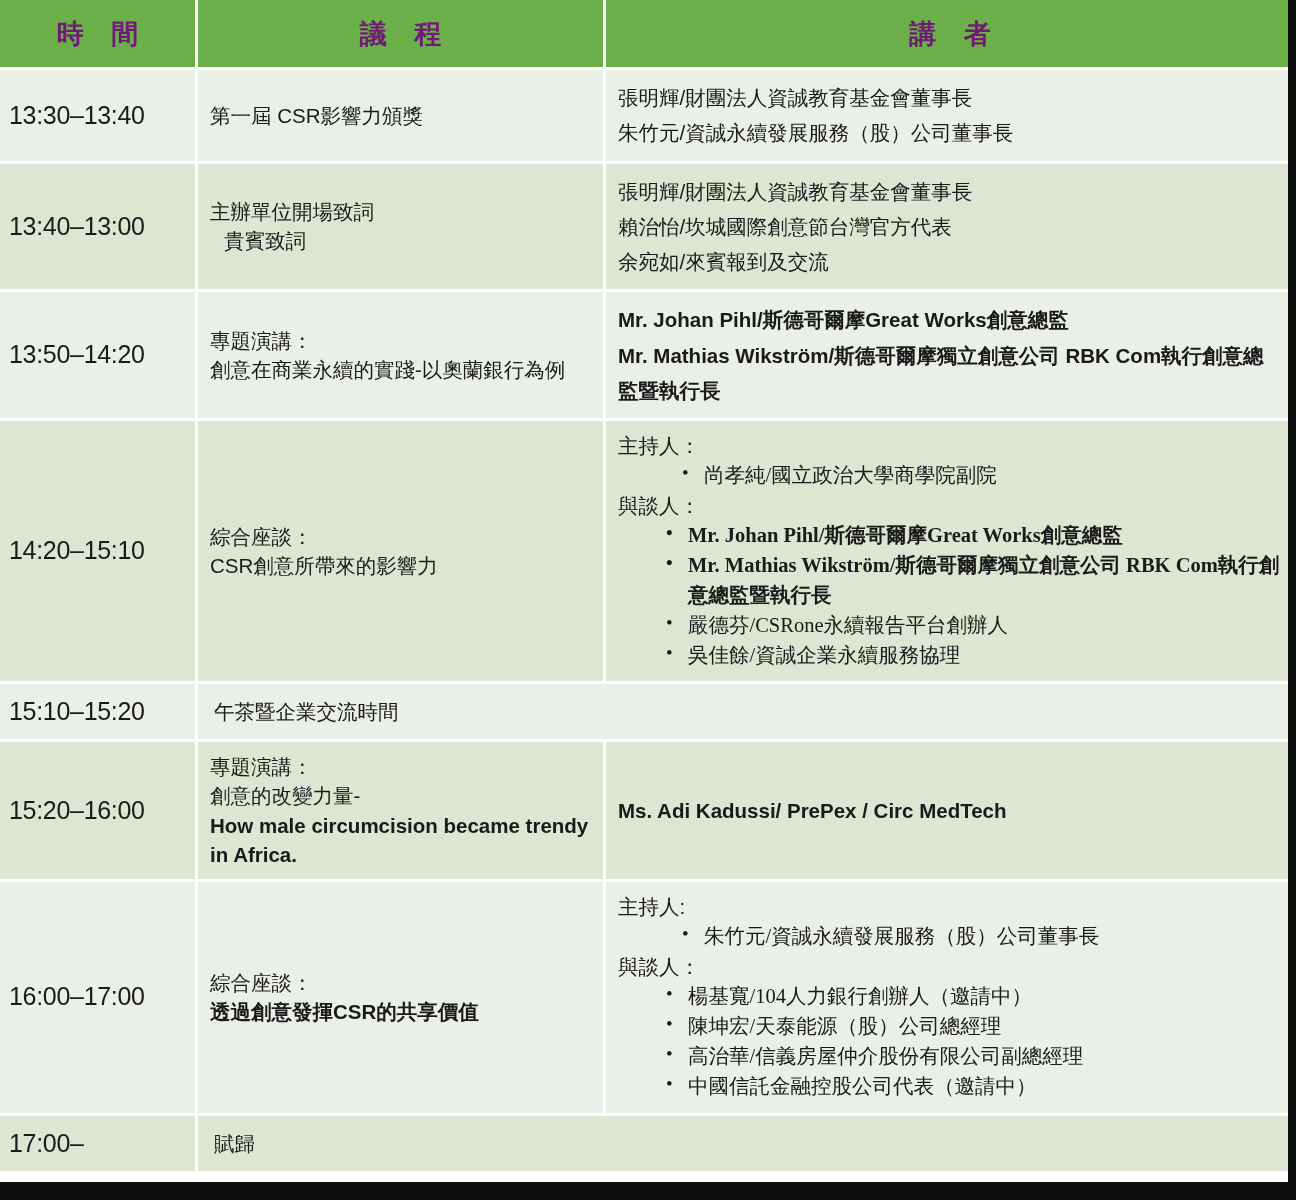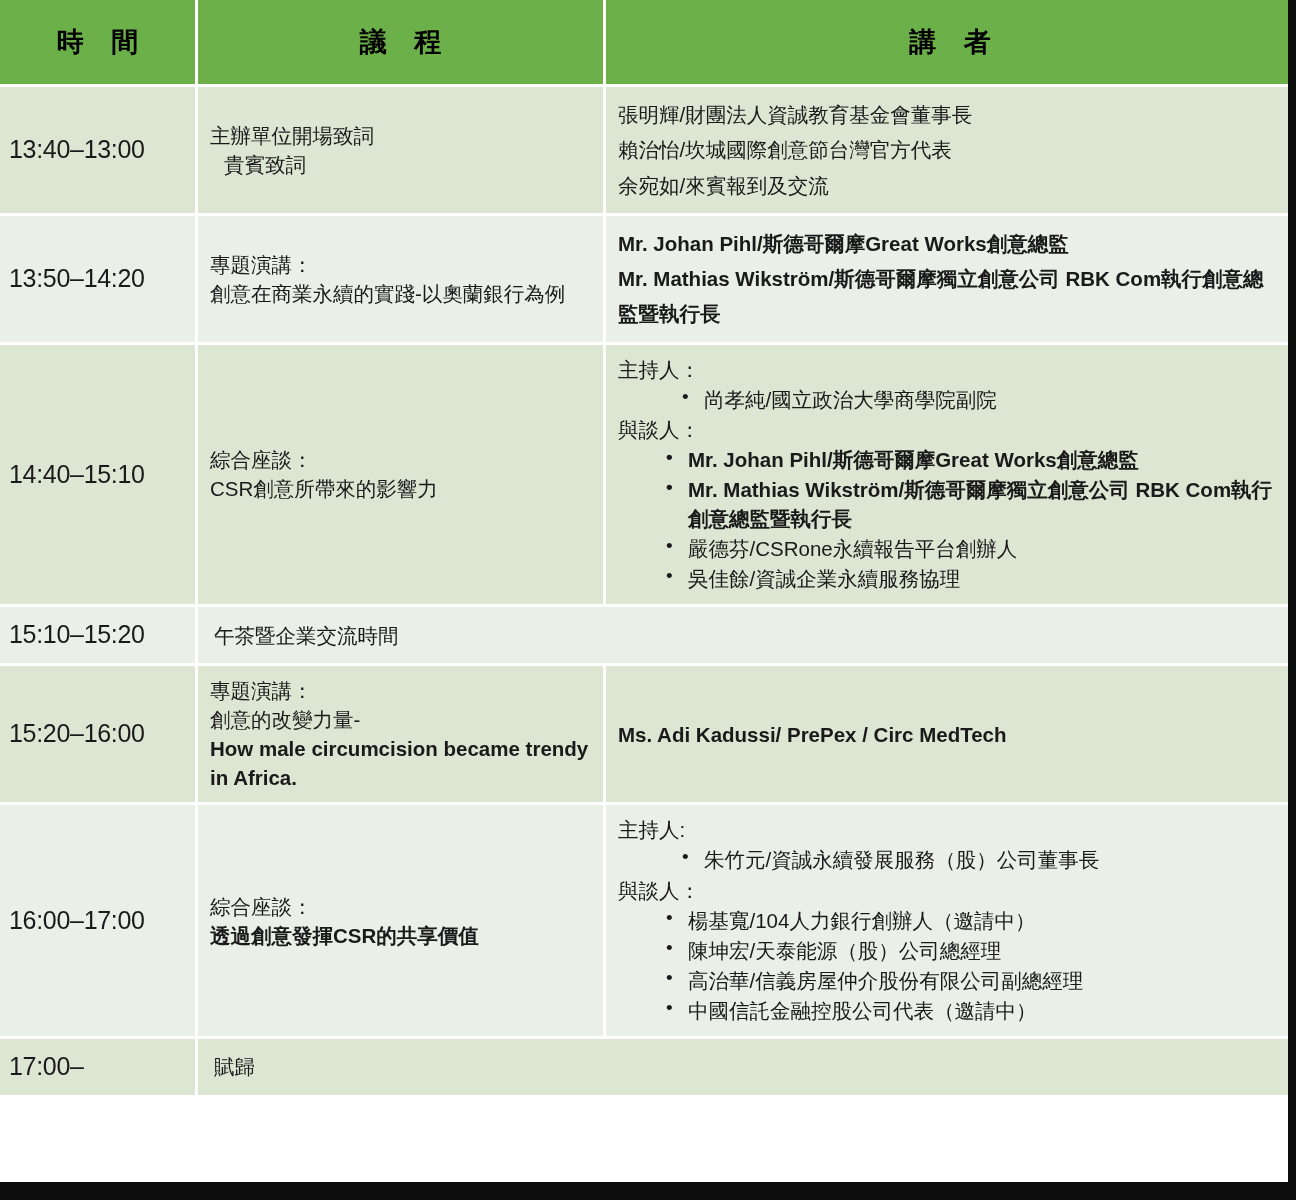--- a/index.html
+++ b/index.html
@@ -52,26 +52,26 @@
     left: -3px;
     top: -3px;
   }
 
   table.agenda col.c-time  { width: 195px; }
   table.agenda col.c-item  { width: 405px; }
   table.agenda col.c-spk   { width: 688px; }
 
   thead th {
     background: #6cb04a;
-    color: #000000;
+    color: #701a75;
     font-size: 27px;
     font-weight: 700;
     letter-spacing: 10px;
     text-indent: 10px;
-    height: 84px;
+    height: 67px;
     vertical-align: middle;
     text-align: center;
     padding: 0;
     border: 0;
   }
 
   tbody td {
     padding: 10px 0 10px 0;
     border: 0;
     vertical-align: middle;
@@ -114,20 +114,21 @@
     list-style: none;
     margin: 0;
     padding: 0 0 0 48px;
   }
   ul.blist.tight { padding-left: 64px; }
   ul.blist li {
     position: relative;
     padding-left: 22px;
     margin: 0 0 1px 0;
     line-height: 1.42;
+    font-family: Liberation Serif, serif;
   }
   ul.blist li::before {
     content: "\2022";
     position: absolute;
     left: 0;
     top: -1px;
     font-size: 19px;
     line-height: 1.42;
   }
   .grouplabel { margin: 0 0 1px 0; }
@@ -148,20 +149,34 @@
       <tr>
         <th>時  間</th>
         <th>議  程</th>
         <th>講  者</th>
       </tr>
     </thead>
 
     <tbody>
 
 
+      <tr class="shade-b">
+        <td class="time">13:30–13:40</td>
+        <td class="item">
+          <div class="lines">
+              <div>第一屆 CSR影響力頒獎</div>
+            </div>
+        </td>
+        <td class="spk sp-tall">
+          <div class="lines">
+            <div>張明輝/財團法人資誠教育基金會董事長</div>
+            <div>朱竹元/資誠永續發展服務（股）公司董事長</div>
+          </div>
+        </td>
+      </tr>
 
       <tr class="shade-a">
         <td class="time">13:40–13:00</td>
         <td class="item">
           <div class="lines">
             <div>主辦單位開場致詞</div>
             <div class="ind">貴賓致詞</div>
           </div>
         </td>
         <td class="spk sp-tall">
@@ -183,21 +198,21 @@
         </td>
         <td class="spk sp-tall">
           <div class="lines">
             <div class="b">Mr. Johan Pihl/斯德哥爾摩Great Works創意總監</div>
             <div class="b">Mr. Mathias Wikström/斯德哥爾摩獨立創意公司 RBK Com執行創意總監暨執行長</div>
           </div>
         </td>
       </tr>
 
       <tr class="shade-a">
-        <td class="time">14:40–15:10</td>
+        <td class="time">14:20–15:10</td>
         <td class="item">
           <div class="lines">
             <div>綜合座談：</div>
             <div>CSR創意所帶來的影響力</div>
           </div>
         </td>
         <td class="spk">
           <div class="grouplabel">主持人：</div>
           <ul class="blist tight">
             <li>尚孝純/國立政治大學商學院副院</li>

